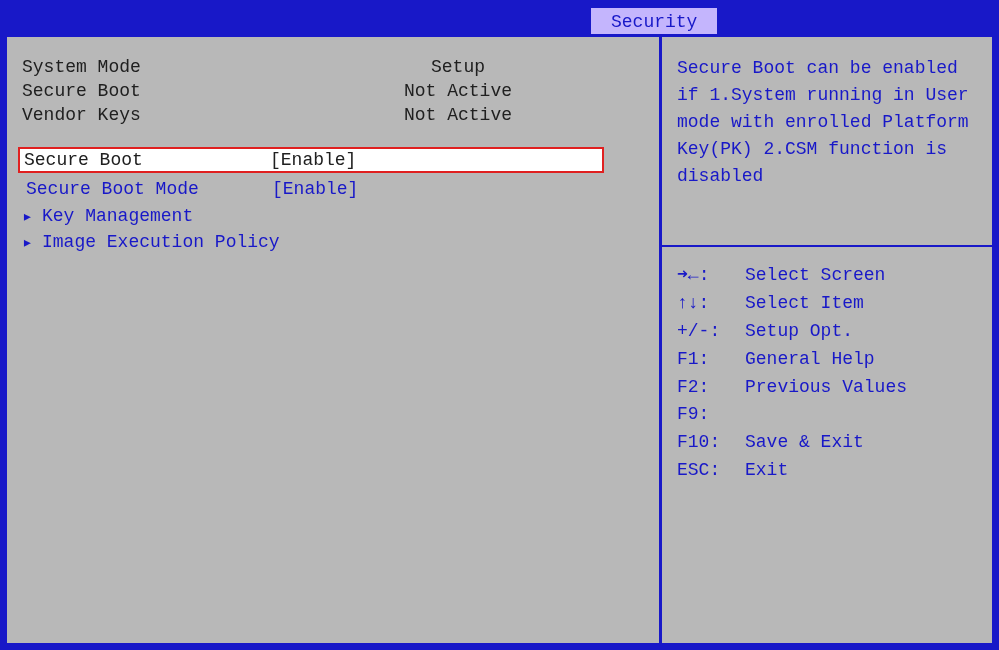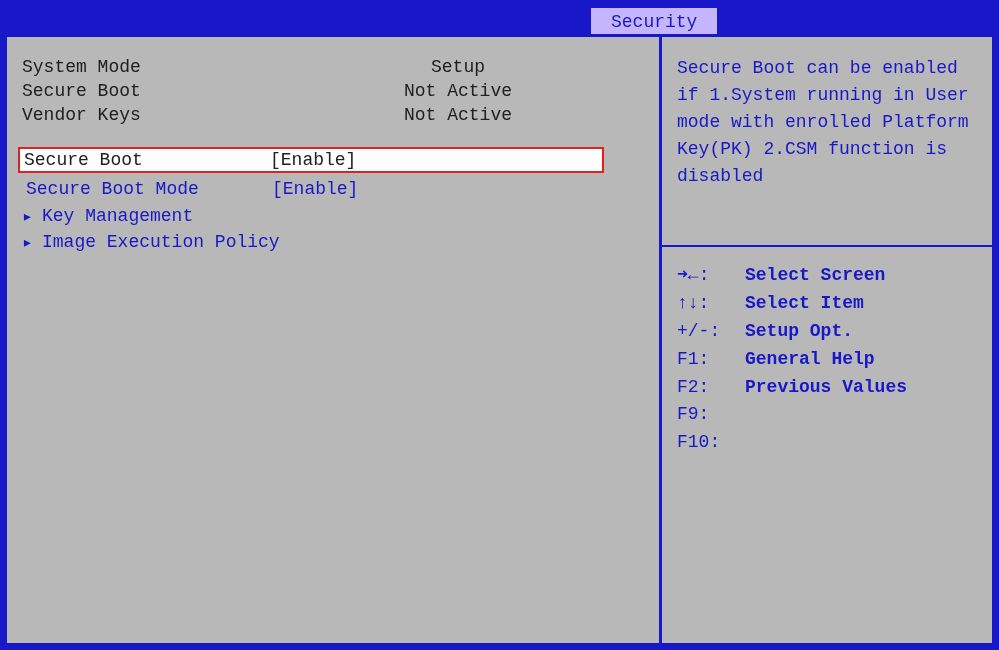--- a/index.html
+++ b/index.html
@@ -129,21 +129,20 @@
       line-height: 1.55;
     }
     .key-hint-row {
       display: flex;
     }
     .key-symbol {
       min-width: 68px;
     }
     .key-desc {
       flex: 1;
-      font-weight: bold;
     }
   </style>
 </head>
 <body>
 
 <div class="bios-container">
   <div class="tab-bar">
     <div class="tab">Security</div>
   </div>
 
@@ -208,17 +207,22 @@
         </div>
         <div class="key-hint-row">
           <span class="key-symbol">F2:</span>
           <span class="key-desc">Previous Values</span>
         </div>
         <div class="key-hint-row">
           <span class="key-symbol">F9:</span>
         </div>
         <div class="key-hint-row">
           <span class="key-symbol">F10:</span>
+          <span class="key-desc">Save &amp; Exit</span>
+        </div>
+        <div class="key-hint-row">
+          <span class="key-symbol">ESC:</span>
+          <span class="key-desc">Exit</span>
         </div>
       </div>
     </div>
   </div>
 </div>
 
 </body></html>

